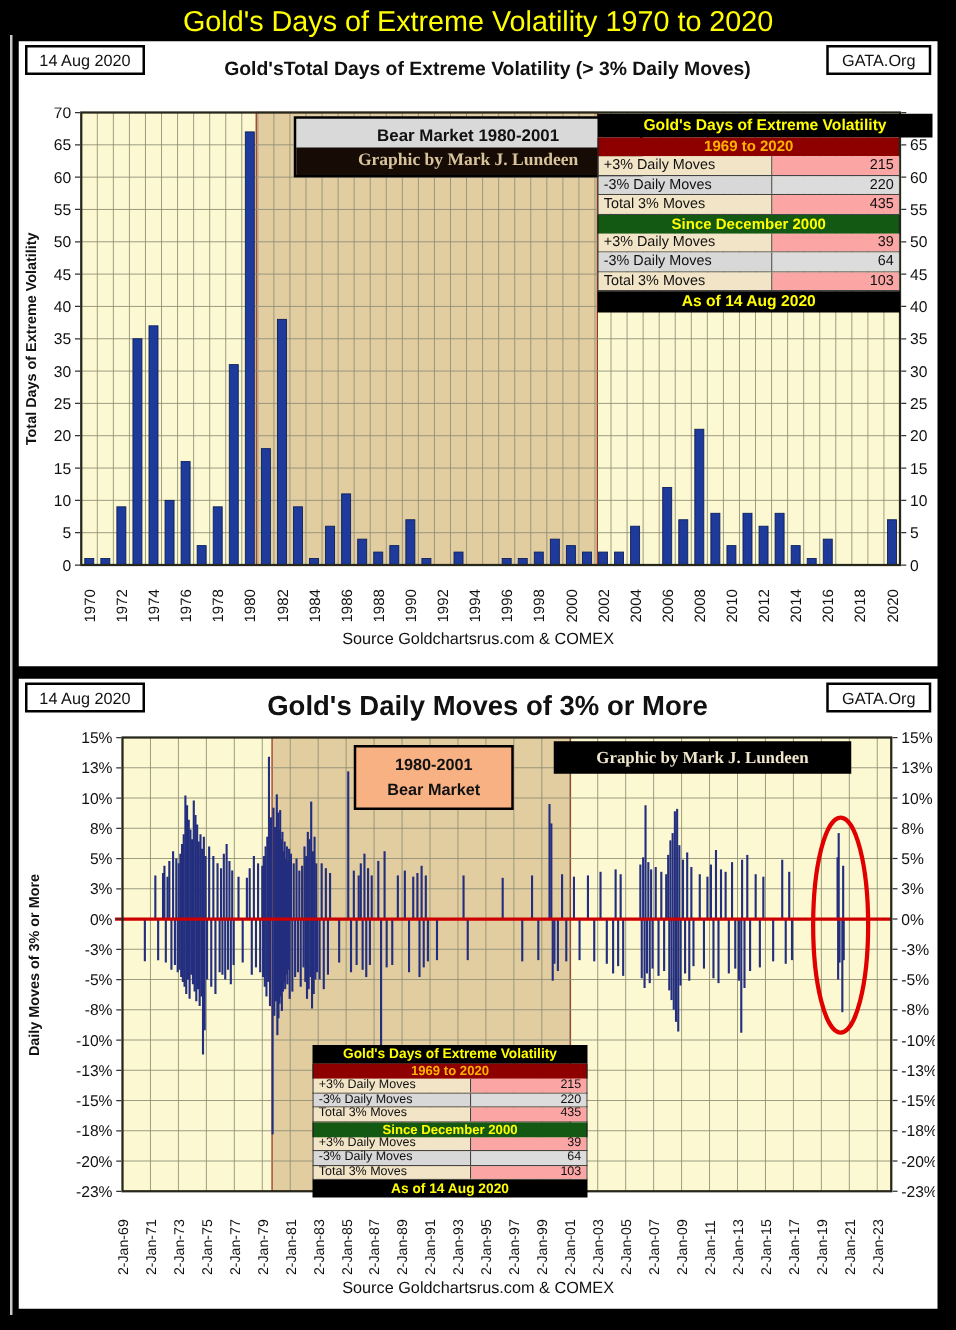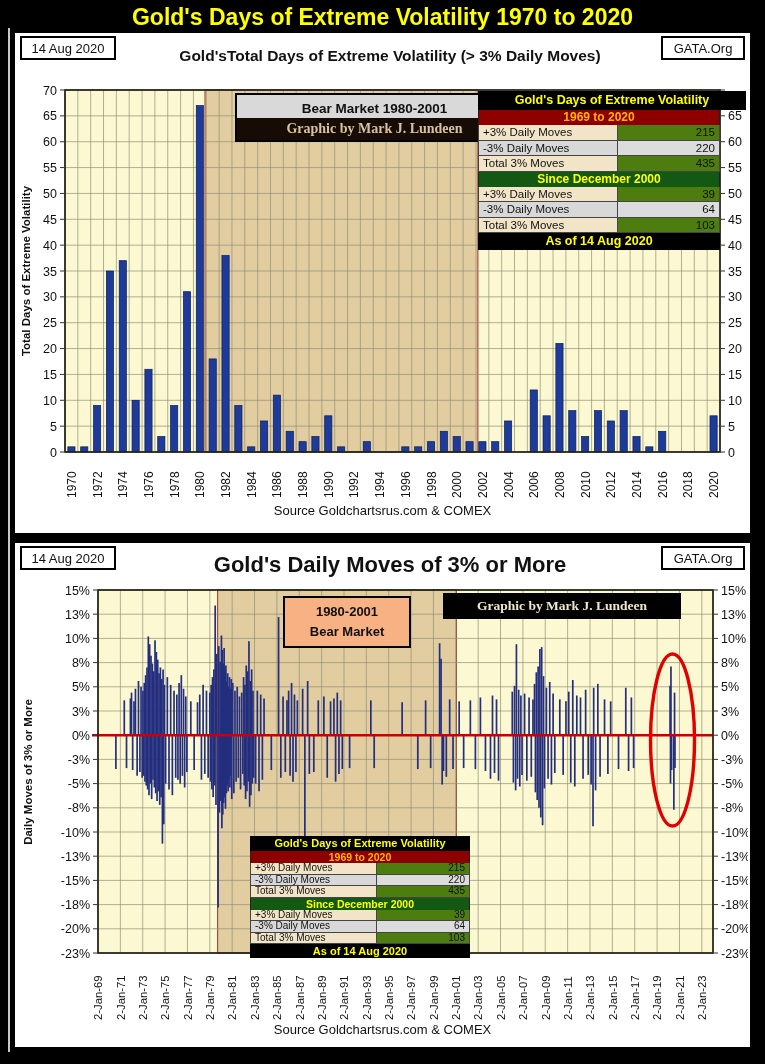--- a/index.html
+++ b/index.html
@@ -1,21 +1,21 @@
 <!DOCTYPE html>
 <html><head>
 <meta charset="utf-8">
 <style>
   * { margin:0; padding:0; box-sizing:border-box; }
   html,body { width:765px; height:1064px; background:#000; position:relative;
               font-family:"Liberation Sans", sans-serif; overflow:hidden; }
   .frame-left { position:absolute; left:8px; top:28px; width:2px; height:1024px; background:#c8c8c8; }
 
   #main-title { position:absolute; left:0; top:1px; width:765px; height:16px; line-height:32px;
-                text-align:center; color:#FFFF00; font-size:23px; font-weight:bold; }
+                text-align:center; color:#FFFF00; font-size:23px; font-weight:normal; }
 
   .panel { position:absolute; left:15px; width:735px; background:#FFFFFF; }
   #top-panel { top:33px; height:500px; }
   #bottom-panel { top:543px; height:504px; }
 
   .badge { position:absolute; border:2px solid #000; background:#fff; text-align:center;
            font-size:13px; color:#111; }
   .badge-date { left:5px; top:3px; width:96px; height:24px; line-height:21px; }
   .badge-org  { right:5px; top:3px; width:84px; height:24px; line-height:21px; }
 
@@ -51,21 +51,21 @@
   .st-red, .st-green { font-weight:bold; text-align:center; border-left:1px solid #222; border-right:1px solid #222; }
   .st-red { background:#8E0000; color:#FFB300; }
   .st-green { background:#135813; color:#FFFF00; }
   #stats-top .st-red, #stats-top .st-green { height:15px; line-height:15px; font-size:12px; }
   #stats-bottom .st-red, #stats-bottom .st-green { height:12px; line-height:12px; font-size:10.5px; }
   .st-row { display:flex; border:1px solid #444; border-top:none; }
   #stats-top .st-row { height:15.5px; line-height:14px; }
   #stats-bottom .st-row { height:11.5px; line-height:10.5px; }
   .st-label { flex:0 0 58%; padding-left:4px; border-right:1px solid #444; }
   .st-value { flex:1; text-align:right; padding-right:4px; }
-  .row-cream .st-label { background:#F2E4C6; } .row-cream .st-value { background:#4d7c0f;padding-left:15px; }
+  .row-cream .st-label { background:#F2E4C6; } .row-cream .st-value { background:#fca5a5;padding-left:15px; }
   .row-gray  .st-label { background:#D8D8D8; } .row-gray  .st-value { background:#DCDCDC; }
   .st-footer { background:#000; color:#FFFF00; font-weight:bold; text-align:center; }
   #stats-top .st-footer { height:17px; line-height:17px; font-size:12.5px; }
   #stats-bottom .st-footer { height:14px; line-height:14px; font-size:11px; }
 
   .bear-label { position:absolute; left:268px; top:53px; width:128px; height:52px;
                 background:#F7B183; border:2px solid #000; text-align:center;
                 font-size:13px; font-weight:bold; color:#111; padding-top:4px; line-height:1.55; }
   .b-credit { position:absolute; left:428px; top:50px; width:238px; height:26px; line-height:26px;
               background:#000; color:#EFE6CC; text-align:center;

